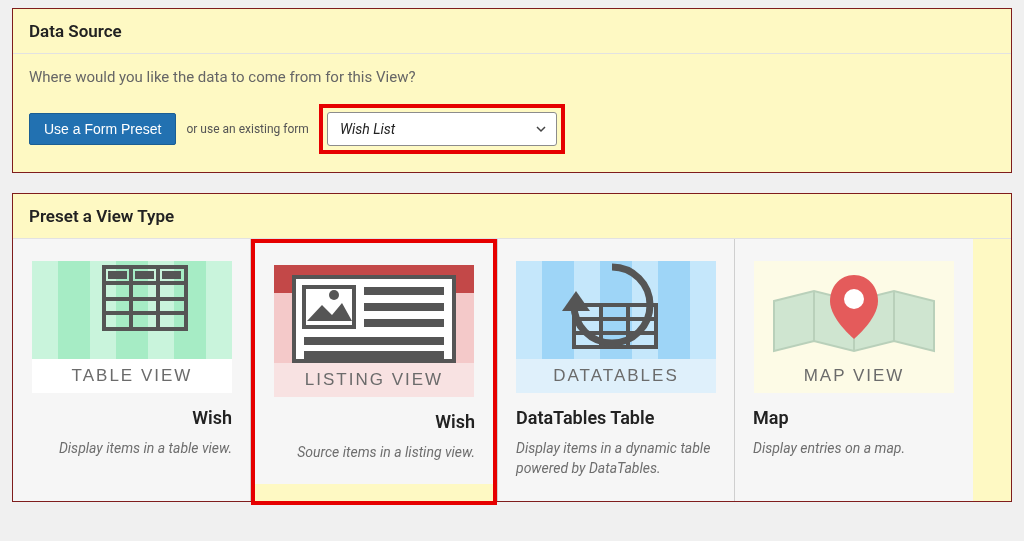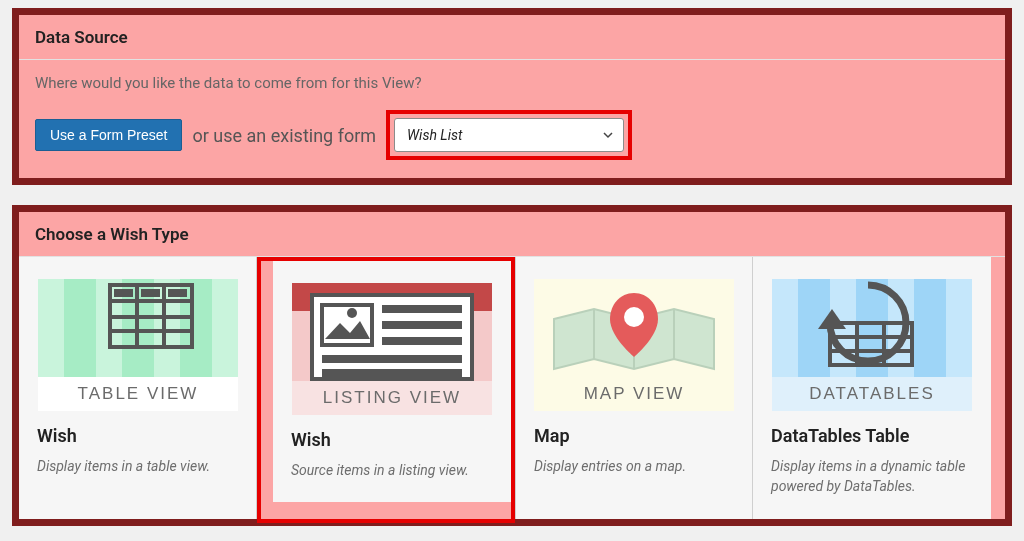--- a/index.html
+++ b/index.html
@@ -5,22 +5,22 @@
     * { box-sizing: border-box; }
     body {
       margin: 0;
       padding: 0;
       font-family: -apple-system, BlinkMacSystemFont, "Segoe UI", Roboto, sans-serif;
       background: #f0f0f0;
       color: #2c2c2c;
       width: 1024px;
     }
     .panel {
-      background: #fca5a5;
-      border: 7px solid #7f1d1d;
+      background: #fef9c3;
+      border: 1px solid #7f1d1d;
       margin: 8px 12px;
     }
     .panel-header {
       padding: 12px 16px;
       border-bottom: 1px solid #e2e2e2;
       font-weight: 600;
       font-size: 17px;
       color: #222;
     }
     .panel-body {
@@ -40,21 +40,21 @@
       background: #2271b1;
       color: #fff;
       border: 1px solid #1b5e93;
       border-radius: 2px;
       padding: 7px 14px;
       font-size: 14px;
       cursor: pointer;
     }
     .or-text {
       color: #555;
-      font-size: 18px;
+      font-size: 12px;
     }
     .highlight-red {
       border: 4px solid #e60000;
       padding: 4px;
       display: inline-flex;
     }
     .form-select {
       width: 230px;
       height: 34px;
       border: 1px solid #8c8c8c;
@@ -74,40 +74,40 @@
       height: 10px;
     }
     .card {
       width: 238px;
       border-left: 1px solid #cfcfcf;
       border-right: 1px solid #cfcfcf;
       background: #f6f6f6;
       padding: 22px 18px 22px 18px;
       cursor: pointer;
     }
-    .card:first-child { border-left: none; }
+    .card:first-child { border-left: none; text-align: right; }
     .card + .card { border-left: none; }
     .card:last-child { border-right: none; }
     .card-title {
       font-size: 18px;
       font-weight: 600;
       color: #222;
       margin: 14px 0 10px 0;
     }
     .card-desc {
       font-size: 14px;
       color: #6e6e6e;
       line-height: 1.45;
       font-style: italic;
     }
     .card-wrap-highlight {
       border: 4px solid #e60000;
       margin-bottom: -4px;
     }
-    .card-wrap-highlight .card { border-left: none; border-right: none; margin-left: 12px; }
+    .card-wrap-highlight .card { border-left: none; border-right: none; }
     .thumb {
       width: 200px;
       height: 132px;
       margin: 0 auto;
       display: block;
     }
     .thumb-title-text {
       font-family: Verdana, sans-serif;
       letter-spacing: 2px;
       font-size: 17px;
@@ -136,21 +136,21 @@
                 <path d="M1 3 L5 7 L9 3" stroke="#444" stroke-width="1.5" fill="none"></path>
               </svg>
           </span>
         </div>
       </div>
     </div>
   </div>
 </div>
 
 <div class="panel" style="margin-top:20px;">
-  <div class="panel-header">Choose a Wish Type</div>
+  <div class="panel-header">Preset a View Type</div>
   <div class="view-grid">
 
     <div class="card">
       <svg class="thumb" viewBox="0 0 200 132">
         <rect x="0" y="0" width="200" height="132" fill="#a6ecc5"></rect>
         <rect x="0" y="0" width="26" height="132" fill="#c9f4dc"></rect>
         <rect x="58" y="0" width="26" height="132" fill="#c9f4dc"></rect>
         <rect x="116" y="0" width="26" height="132" fill="#c9f4dc"></rect>
         <rect x="174" y="0" width="26" height="132" fill="#c9f4dc"></rect>
         <rect x="72" y="6" width="82" height="62" fill="none" stroke="#555" stroke-width="4"></rect>
@@ -186,50 +186,50 @@
           <rect x="0" y="98" width="200" height="34" fill="#f8e2e2"></rect>
           <text x="100" y="120" class="thumb-title-text">LISTING VIEW</text>
         </svg>
         <div class="card-title">Wish</div>
         <div class="card-desc">Source items in a listing view.</div>
       </div>
     </div>
 
     <div class="card">
       <svg class="thumb" viewBox="0 0 200 132">
-        <rect x="0" y="0" width="200" height="132" fill="#fdfbe6"></rect>
-        <path d="M20 40 L60 30 L100 40 L140 30 L180 40 L180 90 L140 80 L100 90 L60 80 L20 90 Z" fill="#cfe5d0" stroke="#b9d0ba" stroke-width="2"></path>
-        <line x1="60" y1="30" x2="60" y2="80" stroke="#b9d0ba" stroke-width="2"></line>
-        <line x1="100" y1="40" x2="100" y2="90" stroke="#b9d0ba" stroke-width="2"></line>
-        <line x1="140" y1="30" x2="140" y2="80" stroke="#b9d0ba" stroke-width="2"></line>
-        <path d="M100 60 C 80 32, 120 32, 100 60 Z" fill="#e45b5b" transform="translate(0,-20) scale(1.6) translate(-38,-6)"></path>
-        <path d="M100 14 C 86 14 76 26 76 40 C 76 58 100 78 100 78 C 100 78 124 58 124 40 C 124 26 114 14 100 14 Z" fill="#e45b5b"></path>
-        <circle cx="100" cy="38" r="10" fill="#fff"></circle>
-        <rect x="0" y="98" width="200" height="34" fill="#fdfbe6"></rect>
-        <text x="100" y="120" class="thumb-title-text">MAP VIEW</text>
-      </svg>
-      <div class="card-title">Map</div>
-      <div class="card-desc">Display entries on a map.</div>
-    </div>
-
-    <div class="card">
-      <svg class="thumb" viewBox="0 0 200 132">
         <rect x="0" y="0" width="200" height="132" fill="#9ed5f7"></rect>
         <rect x="0" y="0" width="26" height="132" fill="#c5e7fb"></rect>
         <rect x="58" y="0" width="26" height="132" fill="#c5e7fb"></rect>
         <rect x="116" y="0" width="26" height="132" fill="#c5e7fb"></rect>
         <rect x="174" y="0" width="26" height="132" fill="#c5e7fb"></rect>
         <rect x="58" y="44" width="82" height="42" fill="none" stroke="#555" stroke-width="4"></rect>
         <line x1="58" y1="58" x2="140" y2="58" stroke="#555" stroke-width="4"></line>
         <line x1="58" y1="72" x2="140" y2="72" stroke="#555" stroke-width="4"></line>
         <line x1="85" y1="44" x2="85" y2="86" stroke="#555" stroke-width="4"></line>
         <line x1="112" y1="44" x2="112" y2="86" stroke="#555" stroke-width="4"></line>
         <path d="M 96 6 A 38 38 0 1 1 58 44" fill="none" stroke="#555" stroke-width="7"></path>
         <path d="M 60 30 L 46 50 L 74 50 Z" fill="#555"></path>
         <rect x="0" y="98" width="200" height="34" fill="#dff0fb"></rect>
         <text x="100" y="120" class="thumb-title-text">DATATABLES</text>
       </svg>
       <div class="card-title">DataTables Table</div>
       <div class="card-desc">Display items in a dynamic table powered by DataTables.</div>
     </div>
 
+    <div class="card">
+      <svg class="thumb" viewBox="0 0 200 132">
+        <rect x="0" y="0" width="200" height="132" fill="#fdfbe6"></rect>
+        <path d="M20 40 L60 30 L100 40 L140 30 L180 40 L180 90 L140 80 L100 90 L60 80 L20 90 Z" fill="#cfe5d0" stroke="#b9d0ba" stroke-width="2"></path>
+        <line x1="60" y1="30" x2="60" y2="80" stroke="#b9d0ba" stroke-width="2"></line>
+        <line x1="100" y1="40" x2="100" y2="90" stroke="#b9d0ba" stroke-width="2"></line>
+        <line x1="140" y1="30" x2="140" y2="80" stroke="#b9d0ba" stroke-width="2"></line>
+        <path d="M100 60 C 80 32, 120 32, 100 60 Z" fill="#e45b5b" transform="translate(0,-20) scale(1.6) translate(-38,-6)"></path>
+        <path d="M100 14 C 86 14 76 26 76 40 C 76 58 100 78 100 78 C 100 78 124 58 124 40 C 124 26 114 14 100 14 Z" fill="#e45b5b"></path>
+        <circle cx="100" cy="38" r="10" fill="#fff"></circle>
+        <rect x="0" y="98" width="200" height="34" fill="#fdfbe6"></rect>
+        <text x="100" y="120" class="thumb-title-text">MAP VIEW</text>
+      </svg>
+      <div class="card-title">Map</div>
+      <div class="card-desc">Display entries on a map.</div>
+    </div>
+
   </div>
 </div>
 
 </body></html>

